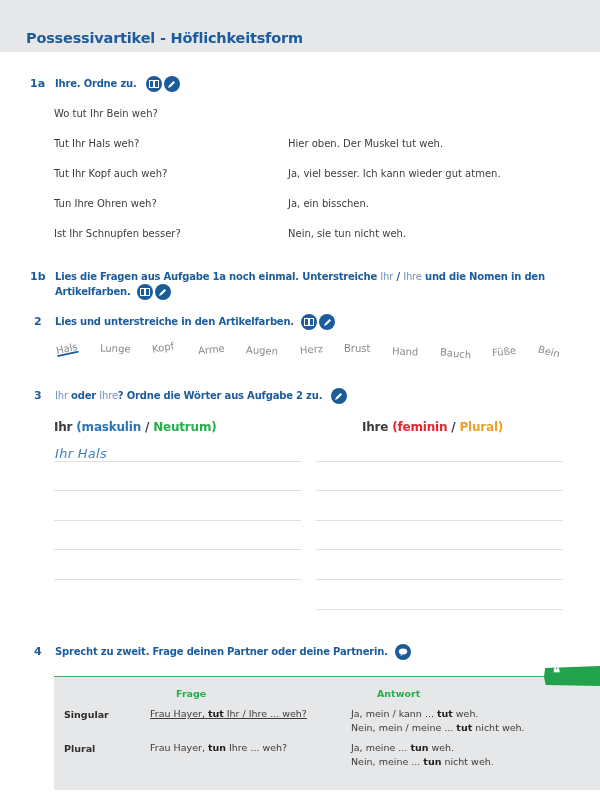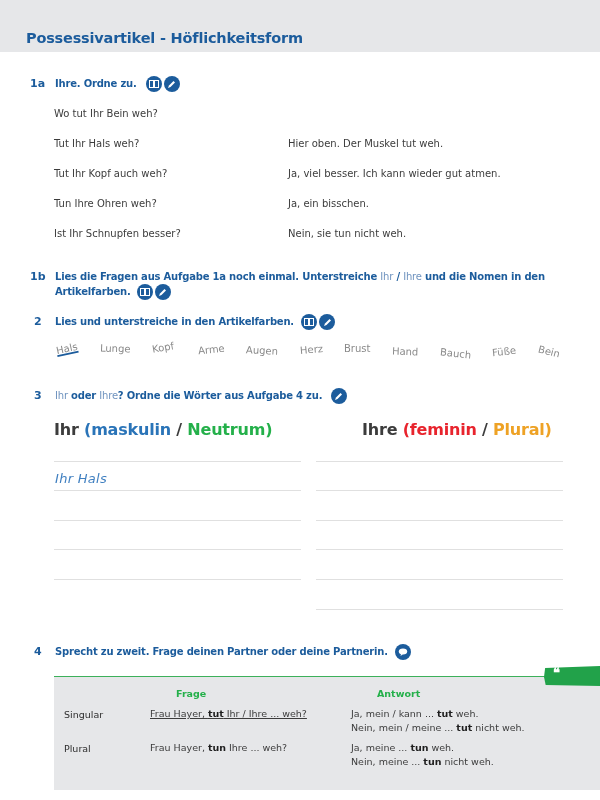--- a/index.html
+++ b/index.html
@@ -17,35 +17,35 @@
 
   .pairs { position: absolute; left: 54px; top: 108px; width: 520px; }
   .pair-row { position: absolute; left: 0; font-size: 10px; color: #3c3c3c; width: 520px; height: 14px; }
   .pair-q { position: absolute; left: 0; }
   .pair-a { position: absolute; left: 234px; }
 
   .words { position: absolute; left: 54px; top: 340px; width: 520px; height: 30px; }
   .word { position: absolute; font-size: 10px; color: #8a8a8a; white-space: nowrap; }
   .word.marked { text-decoration: underline; text-decoration-color: #1c5c9c; text-decoration-thickness: 1.5px; }
 
-  .col-head { position: absolute; font-size: 16px; font-weight: bold; color: #3c3c3c; letter-spacing: -0.2px; }
+  .col-head { position: absolute; font-size: 12px; font-weight: bold; color: #3c3c3c; letter-spacing: -0.2px; }
   .c-blue { color: #2a74b8; }
   .c-green { color: #24b04a; }
   .c-red { color: #e8242d; }
   .c-orange { color: #eea225; }
 
   .wline { position: absolute; height: 1px; background: #c4c4c4; border-bottom: 1px solid #e0e0e0; }
-  .handwritten { position: absolute; left: 55px; top: 446px; font-family: "DejaVu Sans", sans-serif; font-style: italic; font-size: 13px; color: #3f7fc0; letter-spacing: 0.3px; margin-top: 25px; }
+  .handwritten { position: absolute; left: 55px; top: 446px; font-family: "DejaVu Sans", sans-serif; font-style: italic; font-size: 13px; color: #3f7fc0; letter-spacing: 0.3px; }
 
   .panel { position: absolute; left: 54px; top: 676px; width: 546px; height: 114px; background: #e6e7e9; border-top: 1.5px solid #3cb05a; }
   .badge { position: absolute; left: 544px; top: 666px; width: 56px; height: 20px; background: #22a24a; clip-path: polygon(2% 10%, 100% 0%, 100% 100%, 3% 95%, 0% 55%); }
   .badge-quote { position: absolute; left: 553px; top: 665px; font-size: 13px; font-weight: bold; color: #ffffff; font-family: "DejaVu Serif", serif; }
 
   .tbl-h { position: absolute; font-size: 9.5px; font-weight: bold; color: #24b04a; padding-left: 26px; }
-  .tbl-label { position: absolute; font-size: 9.5px; font-weight: normal; color: #2e2e2e; }
+  .tbl-label { position: absolute; font-size: 9.5px; font-weight: bold; color: #2e2e2e; }
   .tbl-cell { position: absolute; font-size: 9.5px; color: #3c3c3c; line-height: 14px; }
   .tbl-cell b { color: #1e1e1e; }
 </style>
 </head>
 <body>
 
 <div class="header">
   <div class="header-title">Possessivartikel - Höflichkeitsform</div>
 </div>
 
@@ -126,21 +126,21 @@
   <span class="word" style="left:246px; top:4px; transform:rotate(-5deg);">Herz</span>
   <span class="word" style="left:290px; top:3px;">Brust</span>
   <span class="word" style="left:338px; top:6px; transform:rotate(2deg);">Hand</span>
   <span class="word" style="left:386px; top:8px; transform:rotate(6deg);">Bauch</span>
   <span class="word" style="left:438px; top:6px; transform:rotate(-6deg);">Füße</span>
   <span class="word" style="left:484px; top:6px; transform:rotate(14deg);">Bein</span>
 </div>
 
 <div class="task-num" style="top:389px; left:34px;">3</div>
 <div class="task-text" style="top:388px;">
-  <span class="light">Ihr</span><span> oder </span><span class="light">Ihre</span><span>? Ordne die Wörter aus Aufgabe 4 zu.</span>
+  <span class="light">Ihr</span><span> oder </span><span class="light">Ihre</span><span>? Ordne die Wörter aus Aufgabe 2 zu.</span>
   <span class="icon" style="margin-left:5px;">
     <svg width="9" height="9" viewBox="0 0 9 9">
         <path d="M1 8 L2 5.5 L6.5 1 L8 2.5 L3.5 7 Z" fill="#fff"></path>
       </svg>
   </span>
 </div>
 
 <div class="col-head" style="left:54px; top:420px;">
   <span>Ihr</span><span class="c-blue"> (</span><span class="c-blue">maskulin</span><span> / </span><span class="c-green">Neutrum</span><span class="c-green">)</span>
 </div>

